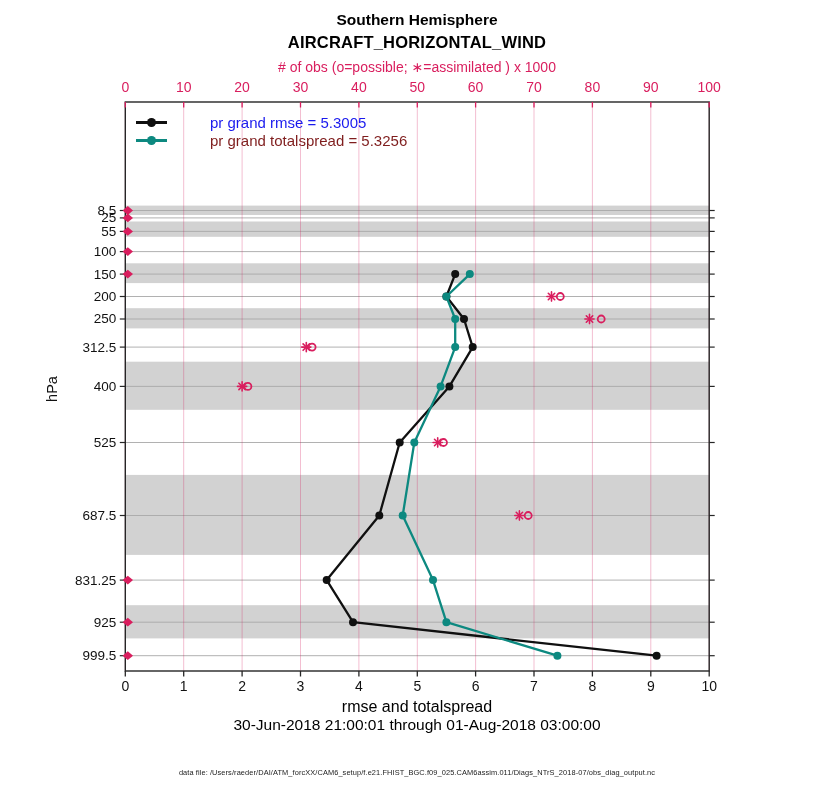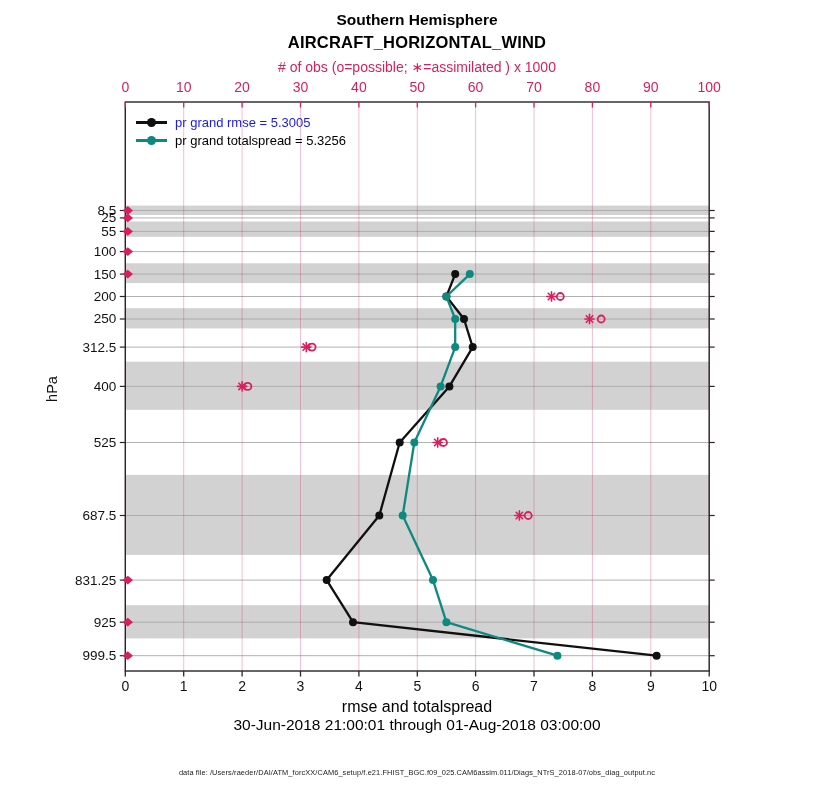--- a/index.html
+++ b/index.html
@@ -10,21 +10,21 @@
   .ttl2{top:33px;font-size:16.5px;font-weight:bold;letter-spacing:0.2px;}
   .obslbl{top:59px;font-size:14px;}
   .xlbl{top:698px;font-size:16px;}
   .dater{top:716px;font-size:15.5px;}
   .dfile{top:768px;font-size:7.4px;color:#1b1b1b;letter-spacing:0.1px;}
   svg{position:absolute;left:0;top:0;}
   .legend{position:absolute;left:136px;top:113px;}
   .legend-row{position:relative;height:18.5px;display:flex;align-items:center;}
   .lsample{position:relative;width:31px;height:2.6px;margin-right:8px;flex:0 0 auto;}
   .ldot{position:absolute;left:11px;top:-3.2px;width:8.8px;height:8.8px;border-radius:50%;}
-  .ltext{font-size:13px;white-space:nowrap;}
+  .ltext{font-size:15px;white-space:nowrap;margin-left:35px;}
 </style>
 </head>
 <body>
 
 <div class="page">
 
   <svg id="plot-svg" width="830" height="800">
       <rect x="125.3" y="205.6" width="583.9" height="9.4" fill="#d2d2d2"></rect>
       <rect x="125.3" y="221.5" width="583.9" height="15.3" fill="#d2d2d2"></rect>
       <rect x="125.3" y="263.3" width="583.9" height="19.8" fill="#d2d2d2"></rect>
@@ -215,21 +215,21 @@
     <div class="legend-row">
       <span class="lsample" style="background: rgb(16, 16, 16);">
           <span class="ldot" style="background: rgb(16, 16, 16);"></span>
         </span>
       <span class="ltext" style="color: rgb(26, 26, 238);">pr grand rmse = 5.3005</span>
     </div>
     <div class="legend-row">
       <span class="lsample" style="background: rgb(13, 137, 128);">
           <span class="ldot" style="background: rgb(13, 137, 128);"></span>
         </span>
-      <span class="ltext" style="color: #000000;">pr grand totalspread = 5.3256</span>
+      <span class="ltext" style="color: #7f1d1d;">pr grand totalspread = 5.3256</span>
     </div>
   </div>
 
   <div class="centered xlbl">rmse and totalspread</div>
   <div class="centered dater">30-Jun-2018 21:00:01 through 01-Aug-2018 03:00:00</div>
   <div class="centered dfile">data file: /Users/raeder/DAI/ATM_forcXX/CAM6_setup/f.e21.FHIST_BGC.f09_025.CAM6assim.011/Diags_NTrS_2018-07/obs_diag_output.nc</div>
 
 </div>
 
 </body></html>

